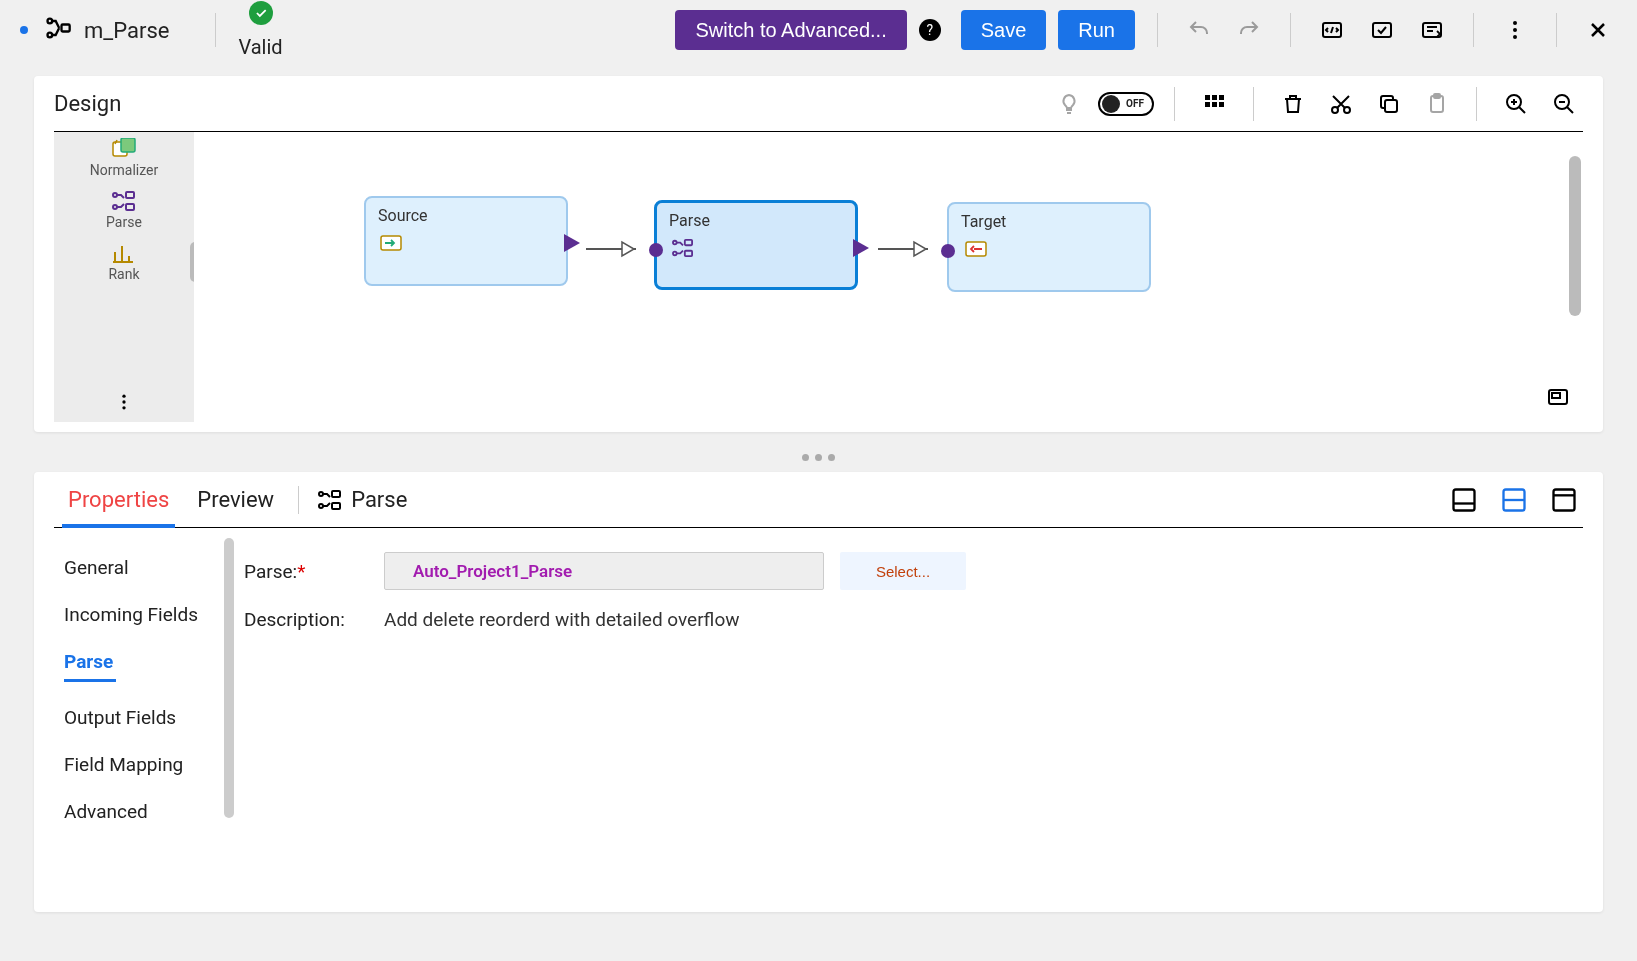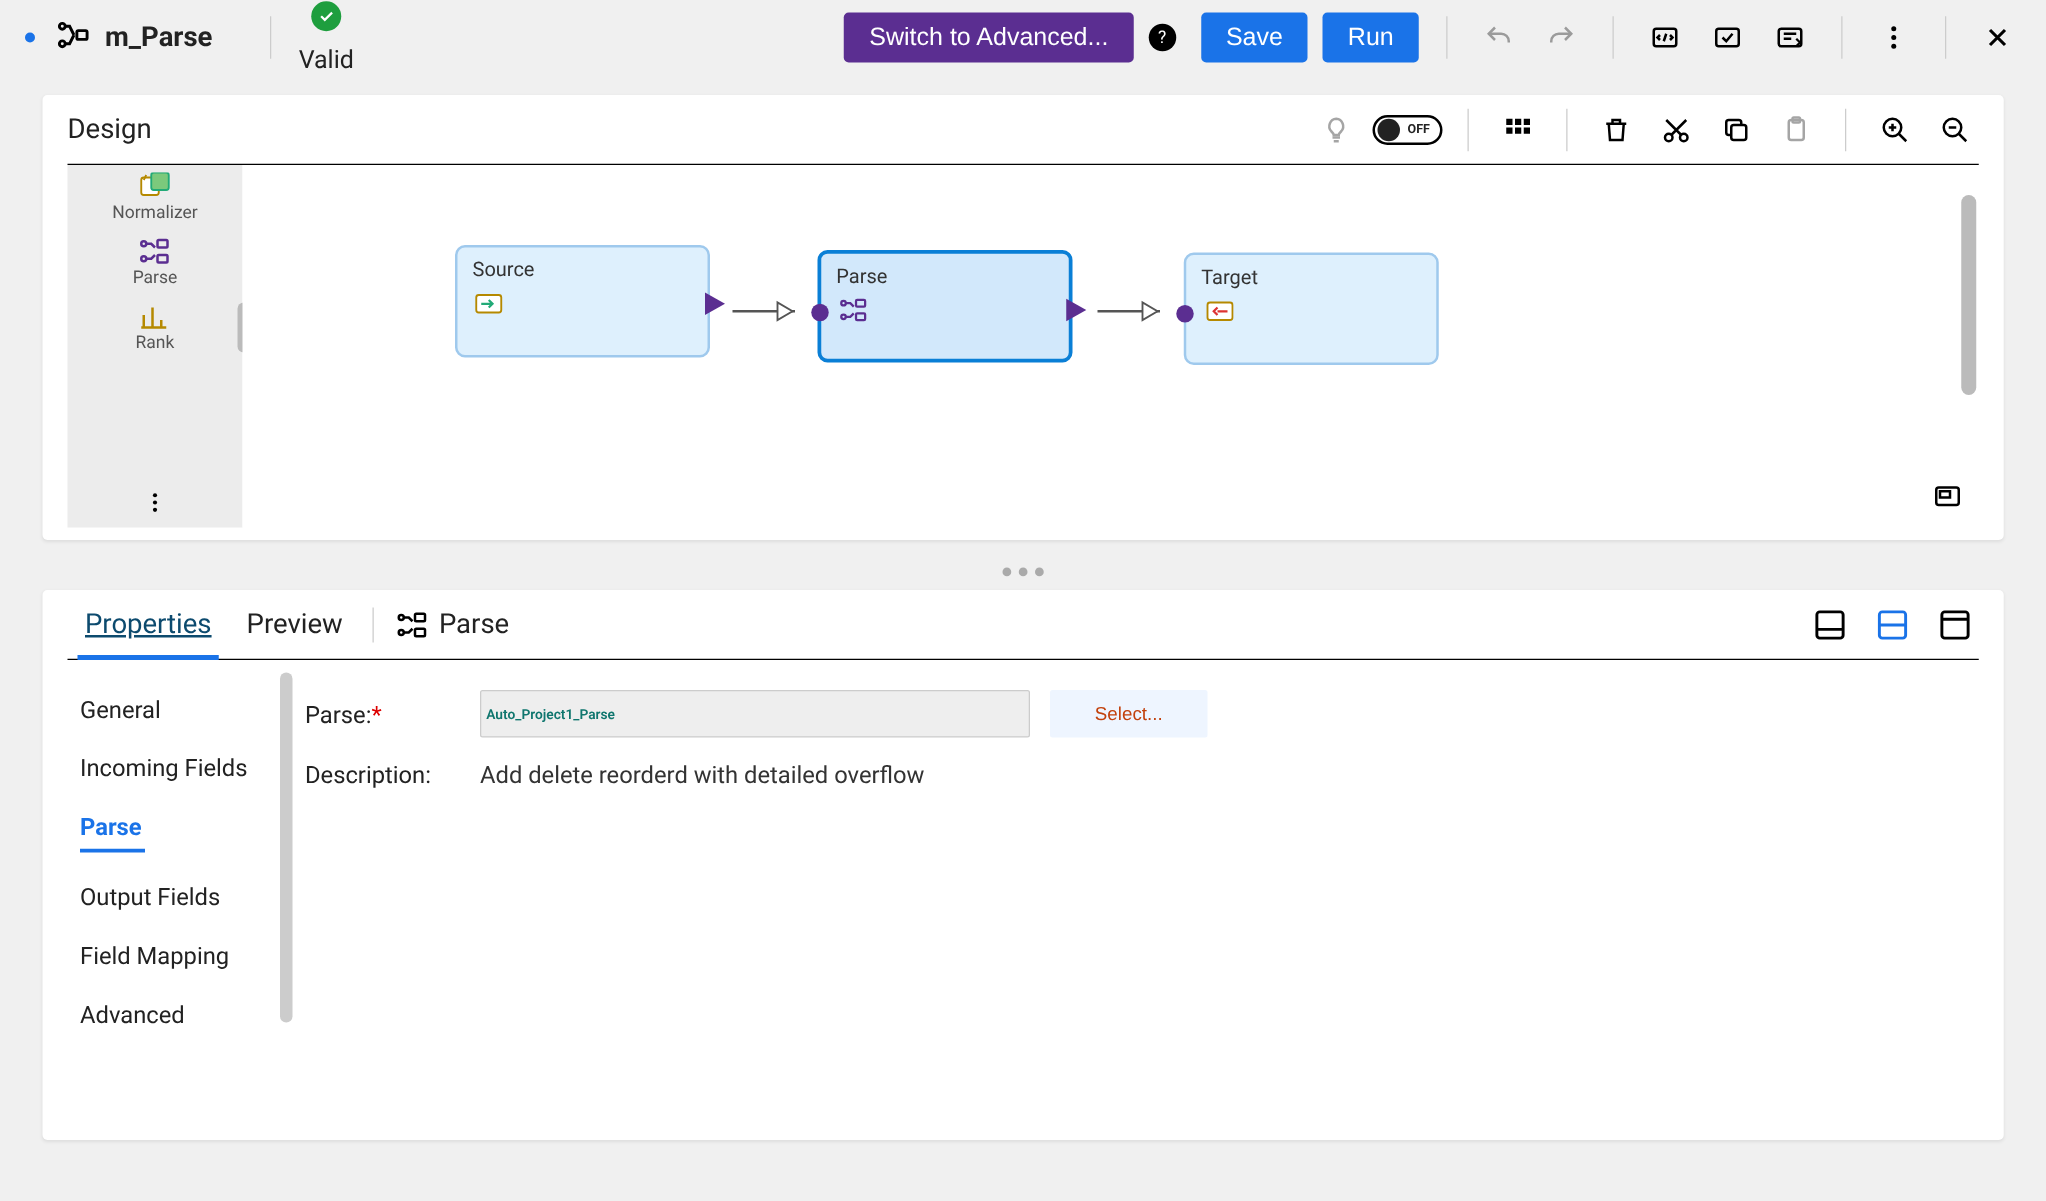--- a/index.html
+++ b/index.html
@@ -4,21 +4,21 @@
 <style>
   * { box-sizing: border-box; }
   html, body { margin: 0; padding: 0; font-family: -apple-system, BlinkMacSystemFont, "Segoe UI", Roboto, Arial, sans-serif; background: #f0f0f0; color: #222; }
   body { width: 1637px; height: 961px; overflow: hidden; transform-origin: top left; }
   .scale-wrap { width:1637px; height:961px; }
 
   
   .topbar { display:flex; align-items:center; height:60px; padding:0 20px; gap:12px; background:#f0f0f0; }
   .dirty-dot { width:8px; height:8px; border-radius:50%; background:#1a73e8; margin-right:4px; }
   .map-icon svg { width:28px; height:28px; }
-  .title { font-size:22px; color:#222; padding-right:24px;font-weight:bold; }
+  .title { font-size:22px; color:#222; padding-right:24px; }
   .vsep { width:1px; height:34px; background:#ccc; margin:0 10px; }
   .status { display:flex; align-items:center; gap:10px; font-size:20px;flex-direction:column; }
   .status-icon { width:24px; height:24px; border-radius:50%; background:#1e9e3e; display:flex; align-items:center; justify-content:center; }
   .status-icon svg { width:14px; height:14px; }
   .spacer { flex:1; }
   .btn { height:40px; padding:0 20px; font-size:20px; border:none; border-radius:4px; cursor:pointer; display:flex; align-items:center; }
   .btn-adv { background:#5b2e91; color:#fff; }
   .btn-blue { background:#1a73e8; color:#fff; }
   .icon-btn { width:38px; height:38px; display:flex; align-items:center; justify-content:center; cursor:pointer; border-radius:4px; }
   .icon-btn.disabled { opacity:0.35; cursor:default; }
@@ -57,40 +57,40 @@
   .canvas-scroll { position:absolute; right:2px; top:24px; width:12px; height:160px; background:#bbb; border-radius:6px; }
   .minimap-btn { position:absolute; right:6px; bottom:6px; }
 
   .drag-handle { height:18px; display:flex; align-items:center; justify-content:center; gap:6px; margin:0 34px; }
   .drag-handle span { width:7px; height:7px; border-radius:50%; background:#aaa; }
 
   
   .props-panel { margin-top:6px; height:440px; display:flex; flex-direction:column; padding:0 20px; }
   .props-tabs { display:flex; align-items:center; height:56px; border-bottom:1px solid #000; }
   .tab { font-size:22px; padding:0 14px; height:100%; display:flex; align-items:center; cursor:pointer; position:relative; }
-  .tab.active { color:#0c4a6e;text-decoration:underline; }
+  .tab.active { color:#ef4444; }
   .tab.active::after { content:""; position:absolute; bottom:-1px; left:8px; right:8px; height:4px; background:#1a73e8; }
   .crumb { display:flex; align-items:center; gap:8px; font-size:22px; margin-left:8px; }
   .crumb svg { width:26px; height:22px; }
   .layout-toggles { margin-left:auto; display:flex; gap:12px; }
   .layout-toggles .icon-btn svg { width:28px; height:28px; }
   .layout-toggles .icon-btn.active svg rect, .layout-toggles .icon-btn.active svg line { stroke:#1a73e8; }
 
   .props-body { flex:1; display:flex; position:relative; }
   .side-tabs { width:180px; padding:16px 0; position:relative; }
   .side-tab { font-size:19px; padding:12px 10px; cursor:pointer; }
   .side-tab.active { color:#1a73e8; font-weight:700; }
   .side-tab.active::after { content:""; display:block; height:3px; background:#1a73e8; width:52px; margin-top:6px; }
   .side-scroll { position:absolute; right:0; top:10px; width:10px; height:280px; background:#ccc; border-radius:5px; }
 
   .form-area { flex:1; padding:24px 10px; }
   .form-row { display:flex; align-items:center; margin-bottom:18px; }
   .form-label { width:140px; font-size:19px; }
   .req { color:#d00; }
-  .asset-box { width:440px; height:38px; background:#eee; border:1px solid #ccc; display:flex; align-items:center; padding:0 4px; color:#0f766e; font-weight:600; font-size:11px; border-radius:2px; }
+  .asset-box { width:440px; height:38px; background:#eee; border:1px solid #ccc; display:flex; align-items:center; padding:0 28px; color:#a21caf; font-weight:600; font-size:17px; border-radius:2px; }
   .select-btn { margin-left:16px; width:126px; height:38px; background:#eef5ff; color:#c2410c; font-size:15px; border:none; border-radius:2px; cursor:pointer; }
   .desc-val { font-size:19px; color:#333; }
 </style>
 </head>
 <body>
 <div class="scale-wrap">
 
 <div class="topbar">
   <span class="dirty-dot"></span>
   <span class="map-icon">

